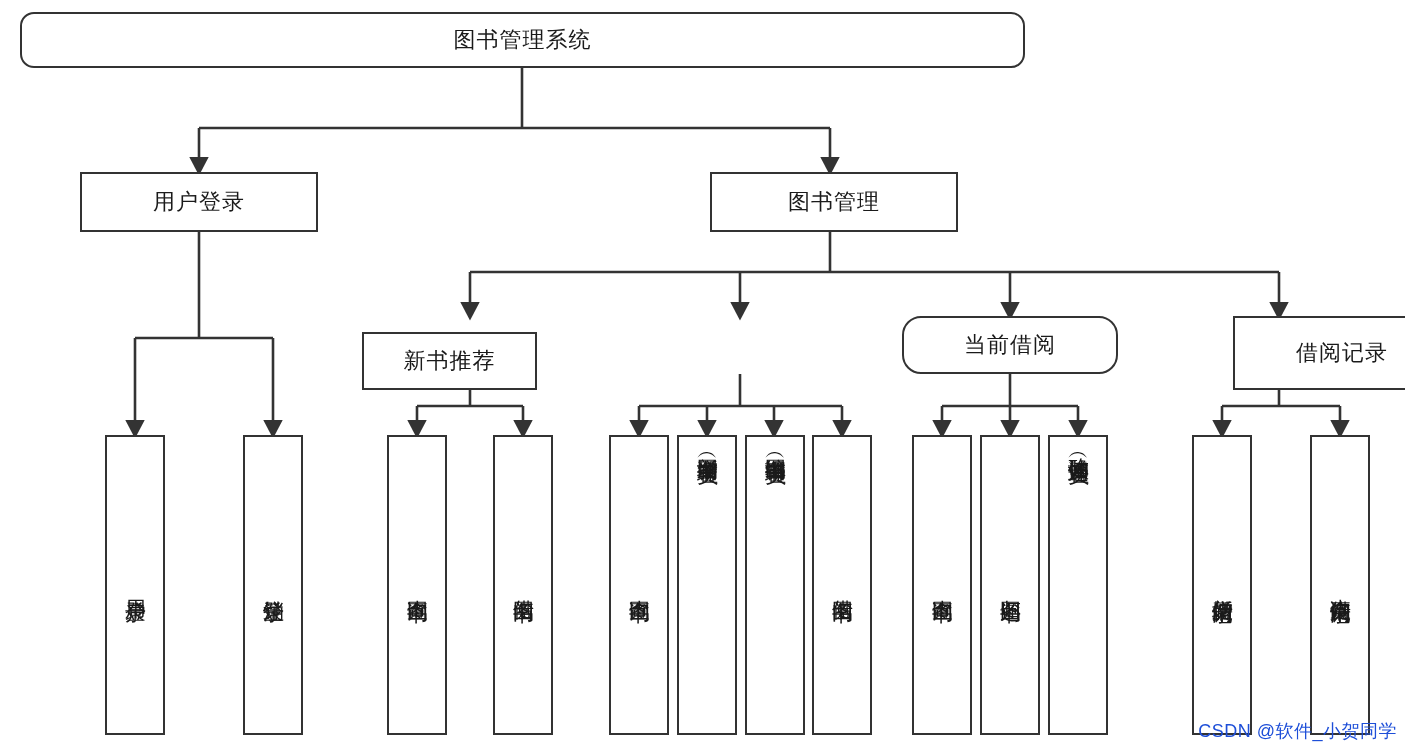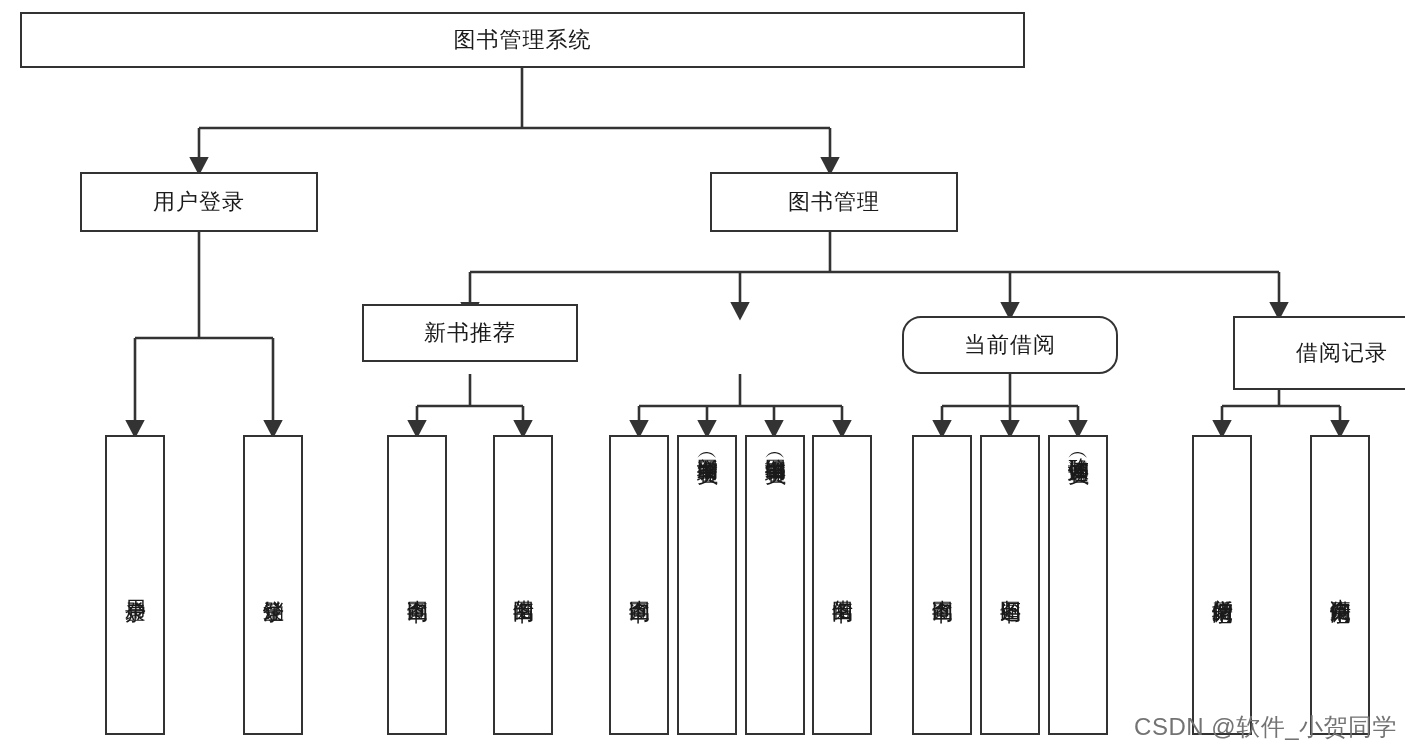--- a/index.html
+++ b/index.html
@@ -56,22 +56,22 @@
   .node.vert.topaligned {
     justify-content: flex-start;
   }
   .node.vert .vtext {
     display: block;
   }
   .watermark {
     position: absolute;
     right: 8px;
     bottom: 4px;
-    font-size: 24px;
-    color: #737373;
+    font-size: 18px;
+    color: #1d4ed8;
     letter-spacing: 0.5px;
     white-space: nowrap;
     user-select: none;
   }
 </style>
 </head>
 <body>
 
 <div id="canvas">
 
@@ -119,27 +119,27 @@
       <path d="M1010,406 L1010,428" marker-end="url(#arrow)"></path>
       <path d="M1078,406 L1078,428" marker-end="url(#arrow)"></path>
 
       <path d="M1279,374 L1279,406"></path>
       <path d="M1222,406 L1340,406"></path>
       <path d="M1222,406 L1222,428" marker-end="url(#arrow)"></path>
       <path d="M1340,406 L1340,428" marker-end="url(#arrow)"></path>
     </g>
   </svg>
 
-  <div class="node horiz" style="left:20px; top:12px; width:1005px; height:56px;">图书管理系统</div>
+  <div class="node horiz" style="left:20px; top:12px; width:1005px; height:56px;border-radius:14px;">图书管理系统</div>
 
   <div class="node horiz" style="left:80px; top:172px; width:238px; height:60px;">用户登录</div>
 
   <div class="node horiz" style="left:710px; top:172px; width:248px; height:60px;">图书管理</div>
 
-  <div class="node horiz" style="left:362px; top:304px; width:216px; height:58px;">新书推荐</div>
+  <div class="node horiz" style="left:362px; top:332px; width:175px; height:58px;">新书推荐</div>
 
 
   <div class="node horiz" style="left:902px; top:316px; width:216px; height:58px;border-radius:19px;">当前借阅</div>
 
   <div class="node horiz" style="left:1233px; top:316px; width:218px; height:74px;">借阅记录</div>
 
   <div class="node vert" style="left:105px; top:435px; width:60px; height:300px;">
     <span class="vtext">用户登录</span>
   </div>
 

